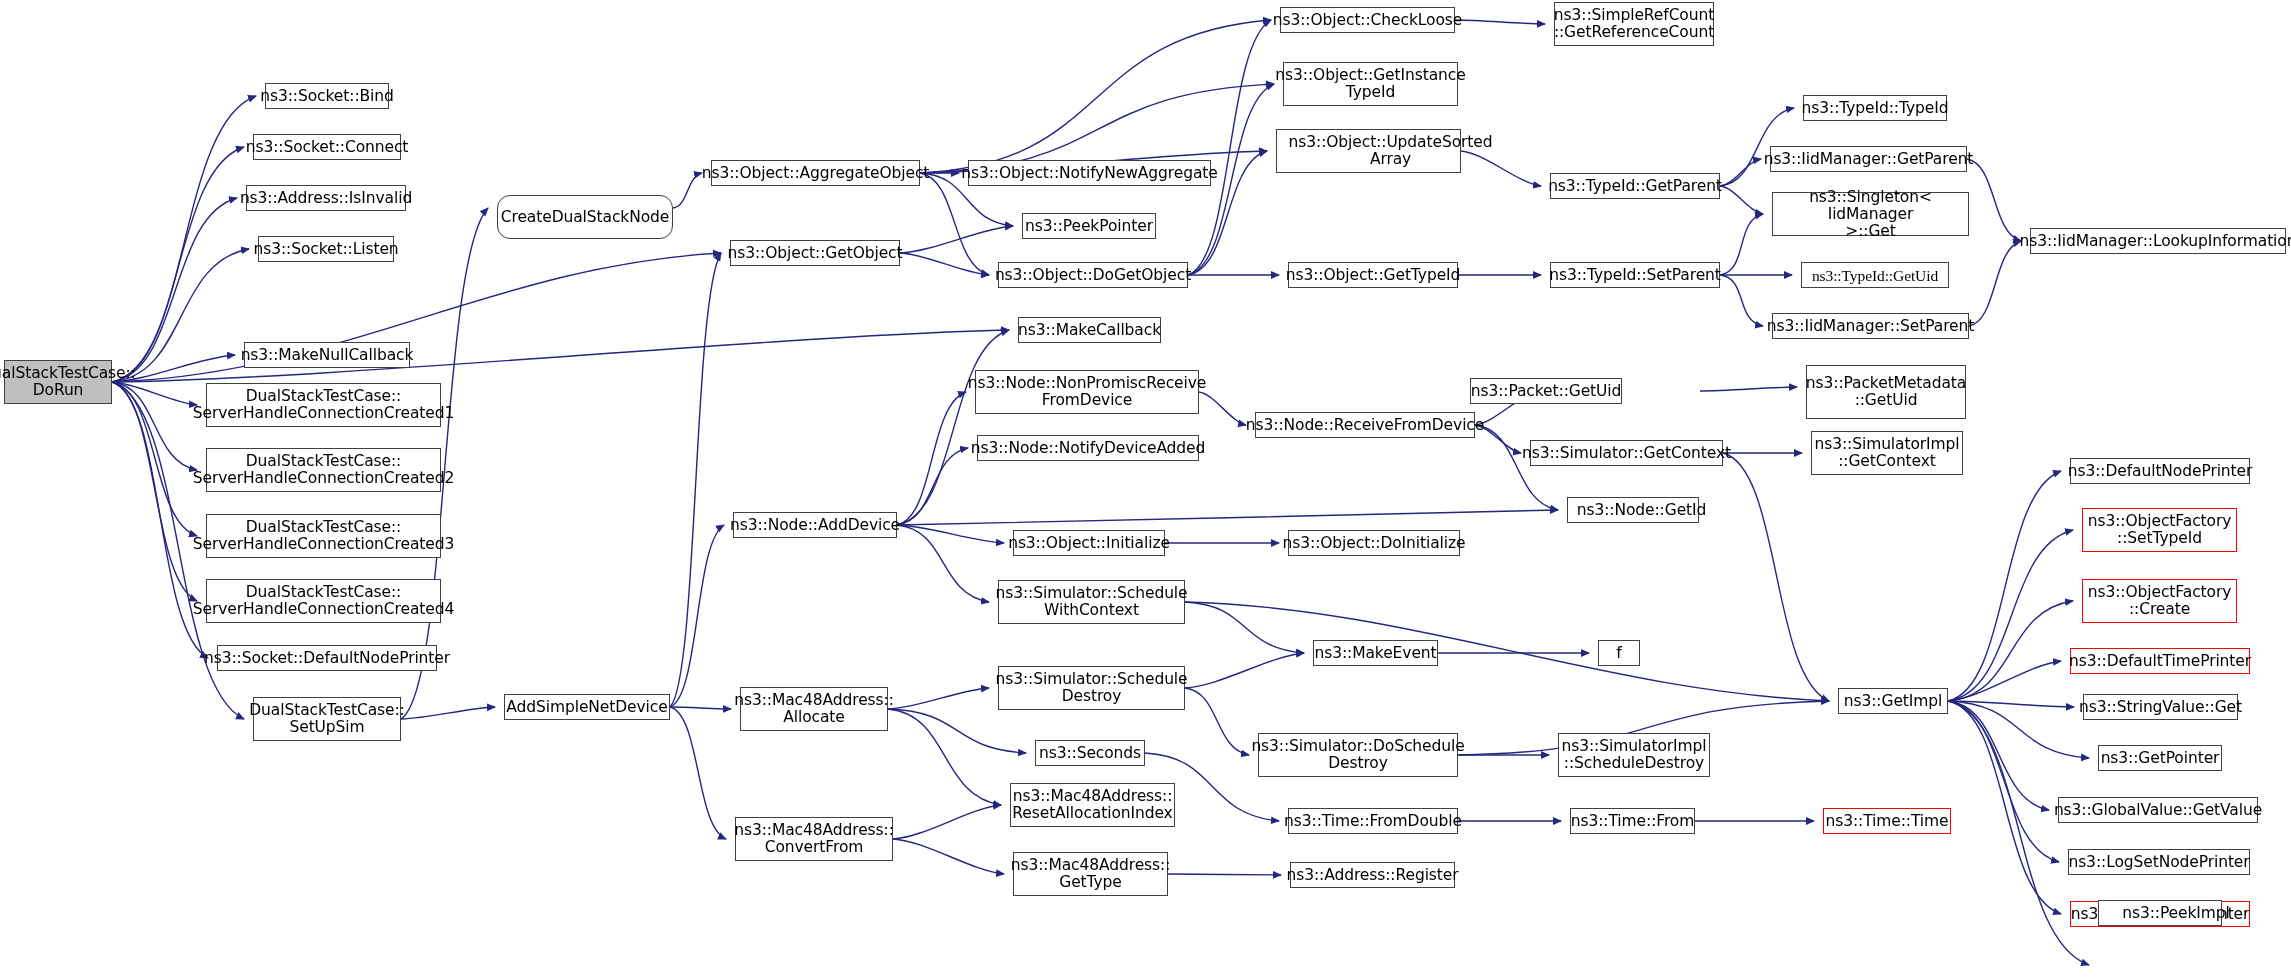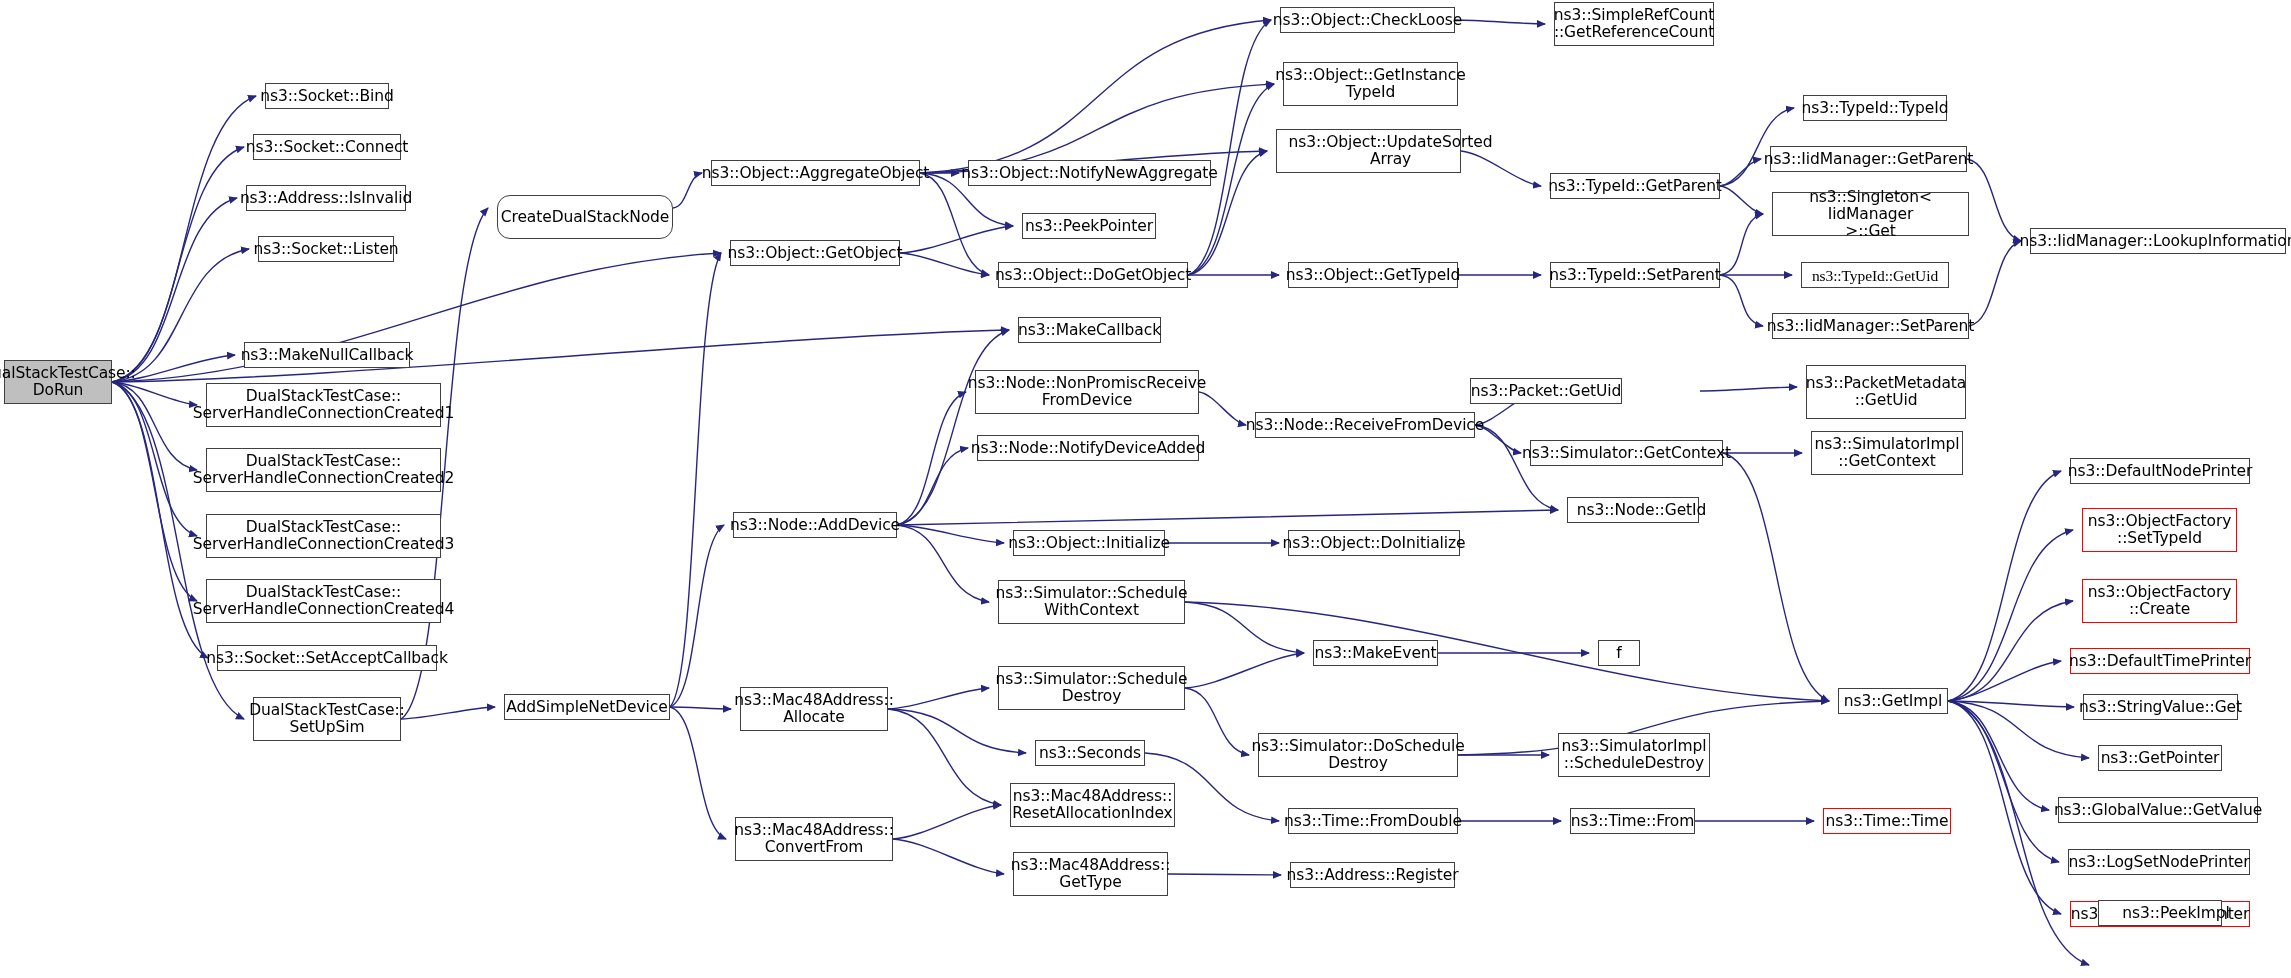--- a/index.html
+++ b/index.html
@@ -139,21 +139,21 @@
       </div>
       <div class="node" style="left: 206px; top: 514px; width: 235px; height: 44px;">
         <span>DualStackTestCase::
 ServerHandleConnectionCreated3</span>
       </div>
       <div class="node" style="left: 206px; top: 579px; width: 235px; height: 44px;">
         <span>DualStackTestCase::
 ServerHandleConnectionCreated4</span>
       </div>
       <div class="node" style="left: 217px; top: 645px; width: 220px; height: 26px;">
-        <span>ns3::Socket::SetAcceptCallback</span>
+        <span>ns3::Socket::DefaultNodePrinter</span>
       </div>
       <div class="node" style="left: 253px; top: 697px; width: 148px; height: 44px;">
         <span>DualStackTestCase::
 SetUpSim</span>
       </div>
       <div class="node" style="left: 497px; top: 195px; width: 176px; height: 44px; border-radius: 13px;">
         <span>CreateDualStackNode</span>
       </div>
       <div class="node" style="left: 504px; top: 694px; width: 166px; height: 26px;">
         <span>AddSimpleNetDevice</span>

